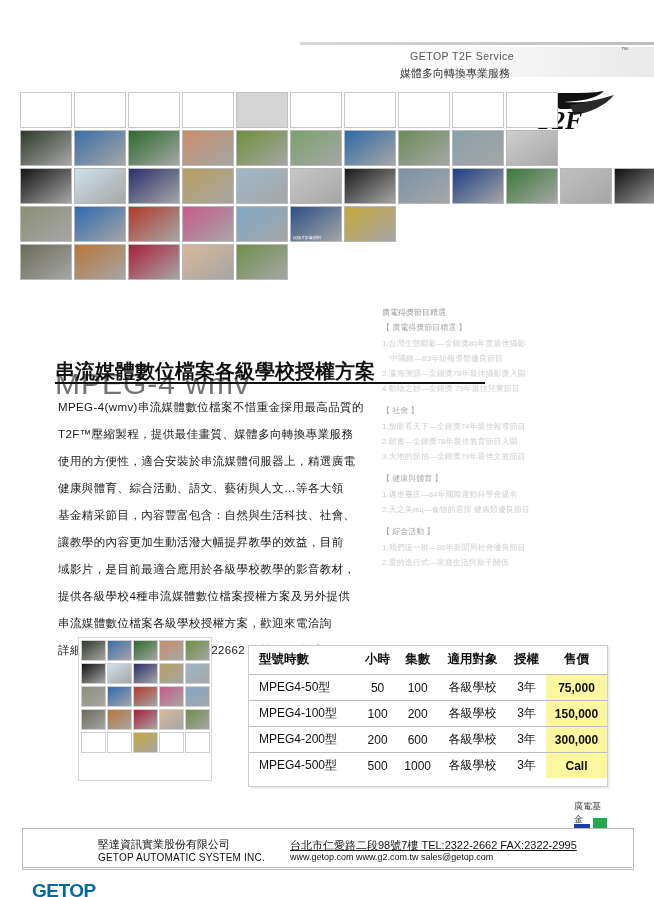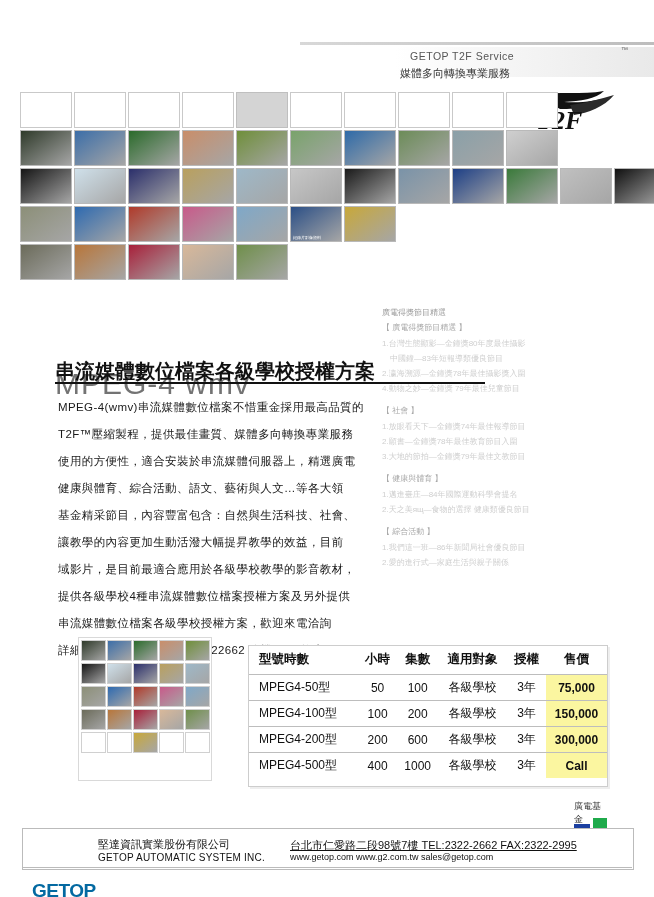--- a/index.html
+++ b/index.html
@@ -265,21 +265,21 @@
           <tr>
             <td>MPEG4-200型</td>
             <td>200</td>
             <td>600</td>
             <td>各級學校</td>
             <td>3年</td>
             <td class="pricecell">300,000</td>
           </tr>
           <tr>
             <td>MPEG4-500型</td>
-            <td>400</td>
+            <td>500</td>
             <td>1000</td>
             <td>各級學校</td>
             <td>3年</td>
             <td class="callcell">Call</td>
           </tr>
         </tbody>
     </table>
   </div>
 
   <div class="gtv-lbl">廣電基金</div>

